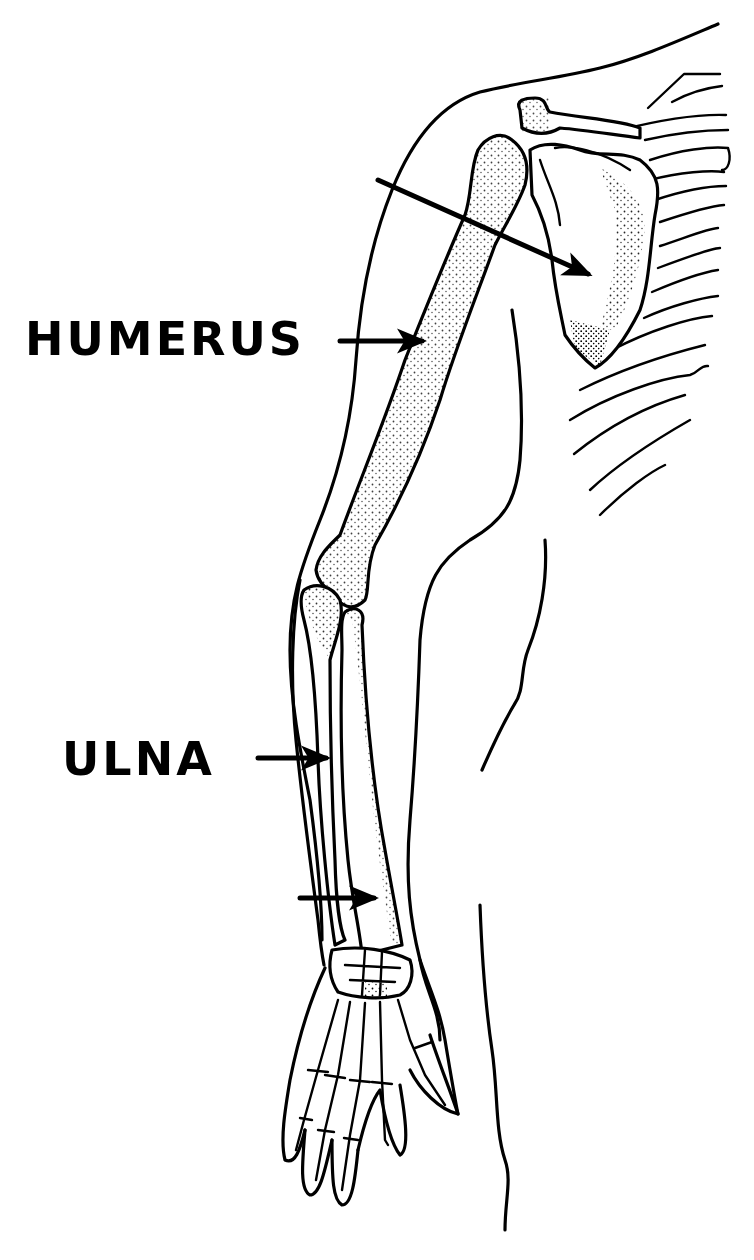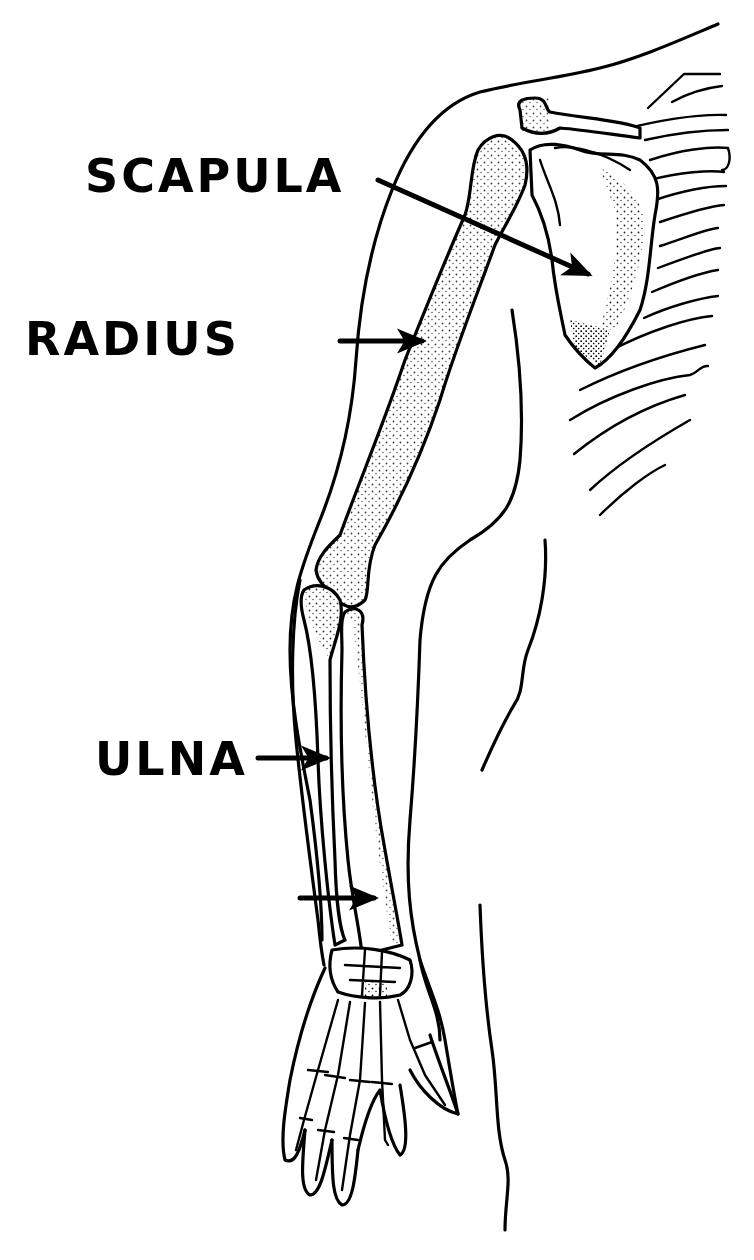--- a/index.html
+++ b/index.html
@@ -124,16 +124,15 @@
     </g>
 
     <g>
       <line class="arrow-line" x1="378" y1="180" x2="588" y2="274" marker-end="url(#arrowhead)"></line>
       <line class="arrow-line" x1="340" y1="341" x2="422" y2="341" marker-end="url(#arrowhead)"></line>
       <line class="arrow-line" x1="258" y1="758" x2="326" y2="758" marker-end="url(#arrowhead)"></line>
       <line class="arrow-line" x1="300" y1="898" x2="374" y2="898" marker-end="url(#arrowhead)"></line>
     </g>
   </svg>
 
-  <div class="label" style="left:85px; top:153px;">SCAPULA</div>
-  <div class="label" style="left:25px; top:316px;">RADIUS</div>
-  <div class="label" style="left:95px; top:736px;">ULNA</div>
+  <div class="label" style="left:25px; top:316px;">HUMERUS</div>
+  <div class="label" style="left:62px; top:736px;">ULNA</div>
 </div>
 
 </body></html>

